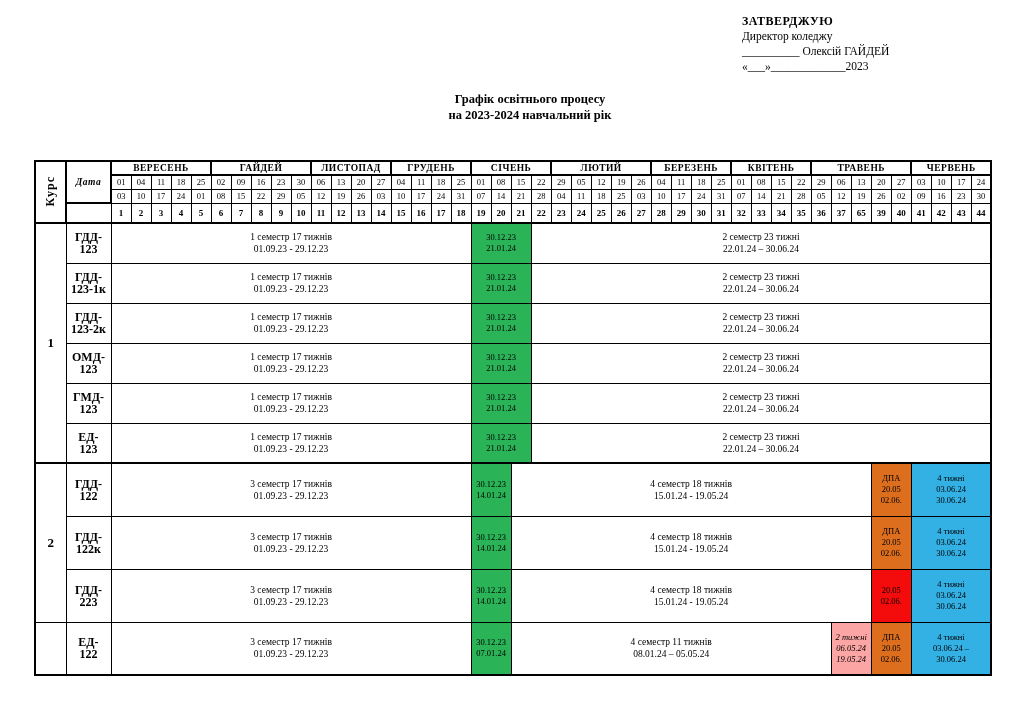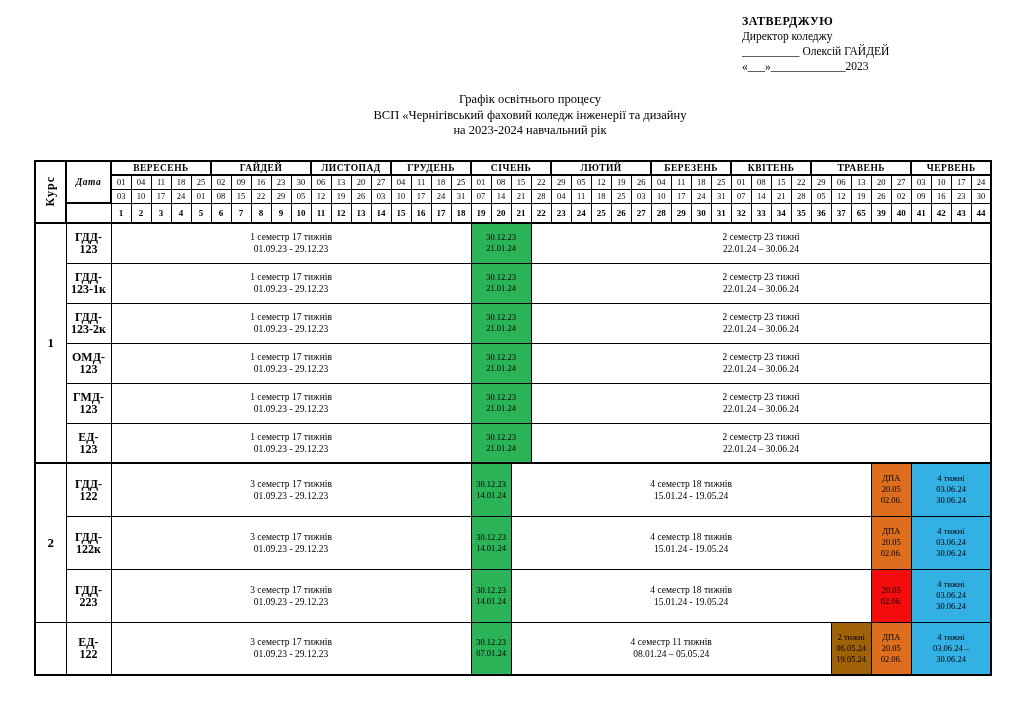--- a/index.html
+++ b/index.html
@@ -4,21 +4,21 @@
 <style>
   html,body{margin:0;padding:0;}
   body{
     width:1024px;height:724px;background:#ffffff;overflow:hidden;
     font-family:"Liberation Serif","DejaVu Serif",serif;color:#000;
     position:relative;
   }
   .approval{position:absolute;left:742px;top:14px;line-height:15px;font-size:11.5px;white-space:nowrap;}
   .approval .a1{font-weight:bold;font-size:12px;letter-spacing:.5px;}
   .titleblock{position:absolute;left:70px;top:92px;width:920px;text-align:center;
-    font-weight:normal;font-size:12.5px;line-height:15.5px;}
+    font-weight:bold;font-size:12.5px;line-height:15.5px;}
   table.sched{
     position:absolute;left:34px;top:160px;
     border-collapse:collapse;table-layout:fixed;width:956px;
     border:2px solid #000;
   }
   table.sched th,table.sched td{
     border:1px solid #000;padding:0;text-align:center;vertical-align:middle;
     overflow:hidden;
   }
   thead tr.mrow th{border:2px solid #000;font-size:9.5px;font-weight:bold;letter-spacing:.5px;}
@@ -45,21 +45,20 @@
 
 <div class="approval">
   <div class="a1">ЗАТВЕРДЖУЮ</div>
   <div>Директор коледжу</div>
   <div>__________ Олексій ГАЙДЕЙ</div>
   <div>«___»_____________2023</div>
 </div>
 
 <div class="titleblock">
   <div>Графік освітнього процесу</div>
-  <div>ВСП «Чернігівський фаховий коледж інженерії та дизайну</div>
   <div>на 2023-2024 навчальний рік</div>
 </div>
 
 <table class="sched">
     <colgroup>
       <col style="width: 31px;">
       <col style="width: 45px;">
       <col style="width: 20px;">
       <col style="width: 20px;">
       <col style="width: 20px;">
@@ -373,21 +372,21 @@
       <tr class="c2">
         <td class="kursnum" rowspan="1"></td>
         <td class="group">ЕД-
 122</td>
         <td class="seg" colspan="18">3 семестр 17 тижнів
 01.09.23 - 29.12.23</td>
         <td class="seg mini" colspan="2" style="background: rgb(42, 179, 87);">30.12.23
 07.01.24</td>
         <td class="seg" colspan="16">4 семестр 11 тижнів
 08.01.24 – 05.05.24</td>
-        <td class="seg mini" colspan="2" style="background: #a16207;">2 тижні
+        <td class="seg mini" colspan="2" style="background: #fca5a5; font-style: italic;">2 тижні
 06.05.24
 19.05.24</td>
         <td class="seg mini" colspan="2" style="background: rgb(220, 110, 30);">ДПА
 20.05
 02.06.</td>
         <td class="seg mini" colspan="4" style="background: rgb(51, 177, 229);">4 тижні
 03.06.24 –
 30.06.24</td>
       </tr>
     </tbody>

